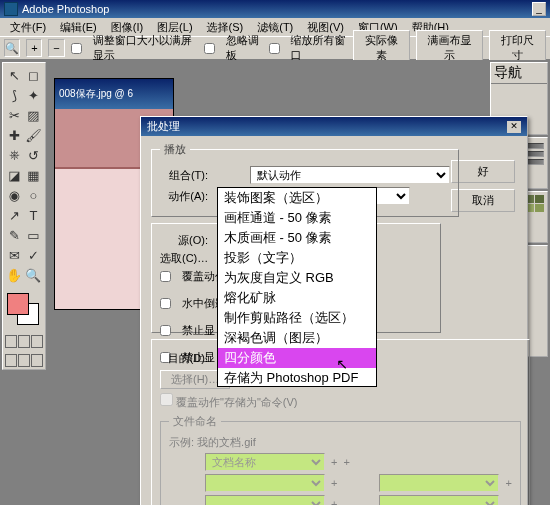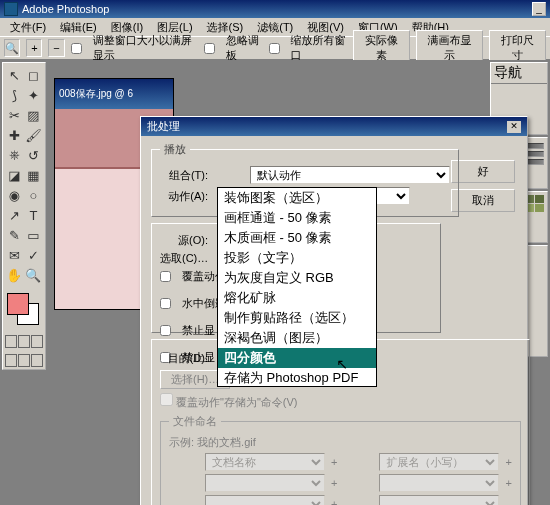--- a/index.html
+++ b/index.html
@@ -49,26 +49,26 @@
 .dialog-body { padding: 6px 10px; position: relative; }
 .dialog-buttons { position: absolute; right: 12px; top: 24px; display: flex; flex-direction: column; gap: 6px; }
 .dialog-buttons button { width: 64px; padding: 3px 0; background: #d4d0c8; border: 1px outset #fff; }
 
 fieldset { border: 1px solid #808080; border-top-color: #fff; border-left-color: #fff; padding: 6px 8px 8px; margin-bottom: 6px; position: relative; }
 fieldset legend { padding: 0 4px; background: #d4d0c8; color: #444; }
 .form-row { display: flex; align-items: center; gap: 6px; margin: 3px 0; }
 .form-row label { min-width: 48px; text-align: right; }
 select, input[type=text] { background: #fff; border: 1px inset #d4d0c8; font-size: 11px; padding: 1px 2px; }
 select { height: 18px; margin-left: 36px; }
-select:disabled, input:disabled, .disabled { color: #808080; background: #e5e5e5; }
+select:disabled, input:disabled, .disabled { color: #808080; background: #bef264; }
 .disabled-text { color: #808080; }
 
 .dropdown { position: absolute; left: 65px; top: 30px; width: 160px; background: #fff; border: 1px solid #000; z-index: 50; max-height: 200px; }
 .dropdown-item { padding: 1px 6px; font-size: 13px; white-space: nowrap; overflow: hidden; }
-.dropdown-item.selected { background: #0f766e; color: #fff; font-weight: bold; }
+.dropdown-item.selected { background: #d946ef; color: #fff; }
 .dropdown .cursor { position: absolute; right: 28px; top: 168px; font-size: 14px; color: #000; }
 
 .small-btn { background: #d4d0c8; border: 1px outset #fff; padding: 1px 10px; font-size: 11px; }
 </style>
 </head>
 <body>
 
 <div class="titlebar">
   <span class="icon"></span>
   <span>Adobe Photoshop</span>
@@ -279,21 +279,20 @@
           </div>
         <button class="small-btn disabled" disabled="">选择(H)…</button>
         <div class="disabled-text" style="margin:4px 0"><input type="checkbox" disabled="" style=""> <span>覆盖动作"存储为"命令(V)</span></div>
 
         <fieldset style="border-color:#aaa">
           <legend class="disabled-text">文件命名</legend>
           <div class="disabled-text">示例: 我的文档.gif</div>
           <div class="form-row">
             <select disabled="" style="width:120px"><option>文档名称</option></select>
             <span class="disabled-text">+</span>
-            <select disabled="" style="width:120px"><option>扩展名（小写）</option></select>
             <span class="disabled-text">+</span>
           </div>
           <div class="form-row">
             <select disabled="" style="width:120px"><option></option></select>
             <span class="disabled-text">+</span>
             <select disabled="" style="width:120px"><option></option></select>
             <span class="disabled-text">+</span>
           </div>
           <div class="form-row">
             <select disabled="" style="width:120px"><option></option></select>

